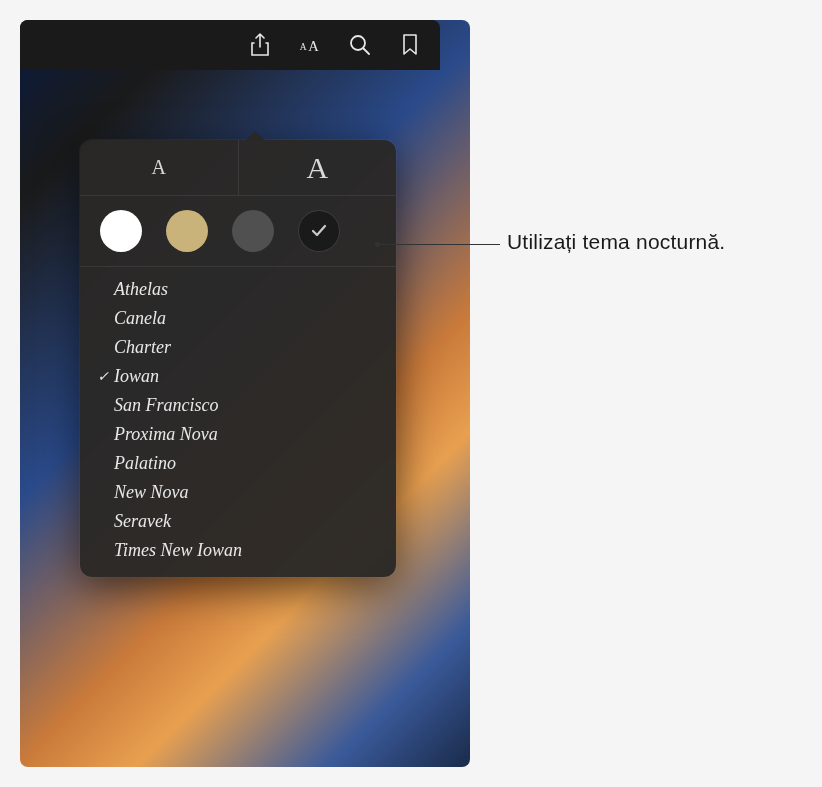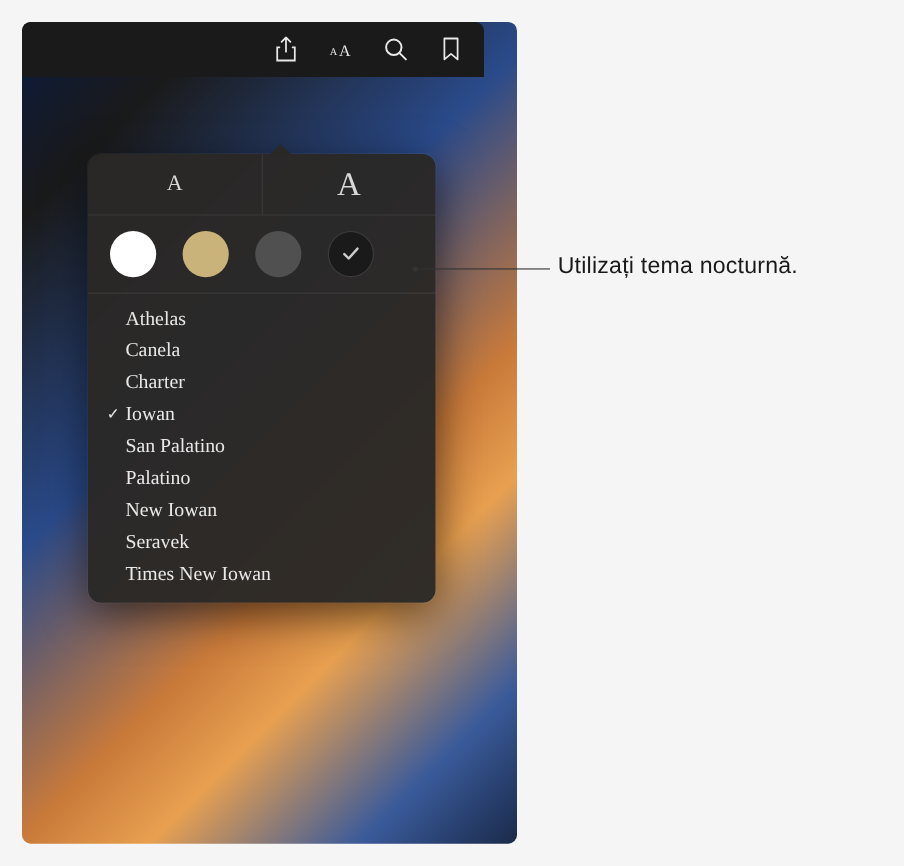--- a/index.html
+++ b/index.html
@@ -123,20 +123,21 @@
       padding: 8px 0 0 0;
     }
     .font-item {
       display: flex;
       align-items: center;
       padding: 4px 32px 4px 12px;
       color: #e8e8e8;
       font-size: 18px;
       cursor: pointer;
       font-family: Georgia, serif;
+      font-style: italic;
     }
     .font-check {
       width: 22px;
       display: inline-flex;
       justify-content: center;
       color: #e8e8e8;
       font-size: 14px;
     }
     .callout {
       position: absolute;
@@ -232,29 +233,33 @@
     <div class="font-item">
       <span class="font-check"></span>
       <span>Charter</span>
     </div>
     <div class="font-item">
       <span class="font-check">✓</span>
       <span>Iowan</span>
     </div>
     <div class="font-item">
       <span class="font-check"></span>
-      <span>San Palatino</span>
+      <span>San Francisco</span>
+    </div>
+    <div class="font-item">
+      <span class="font-check"></span>
+      <span>Proxima Nova</span>
     </div>
     <div class="font-item">
       <span class="font-check"></span>
       <span>Palatino</span>
     </div>
     <div class="font-item">
       <span class="font-check"></span>
-      <span>New Iowan</span>
+      <span>New Nova</span>
     </div>
     <div class="font-item">
       <span class="font-check"></span>
       <span>Seravek</span>
     </div>
     <div class="font-item">
       <span class="font-check"></span>
       <span>Times New Iowan</span>
     </div>
   </div>

